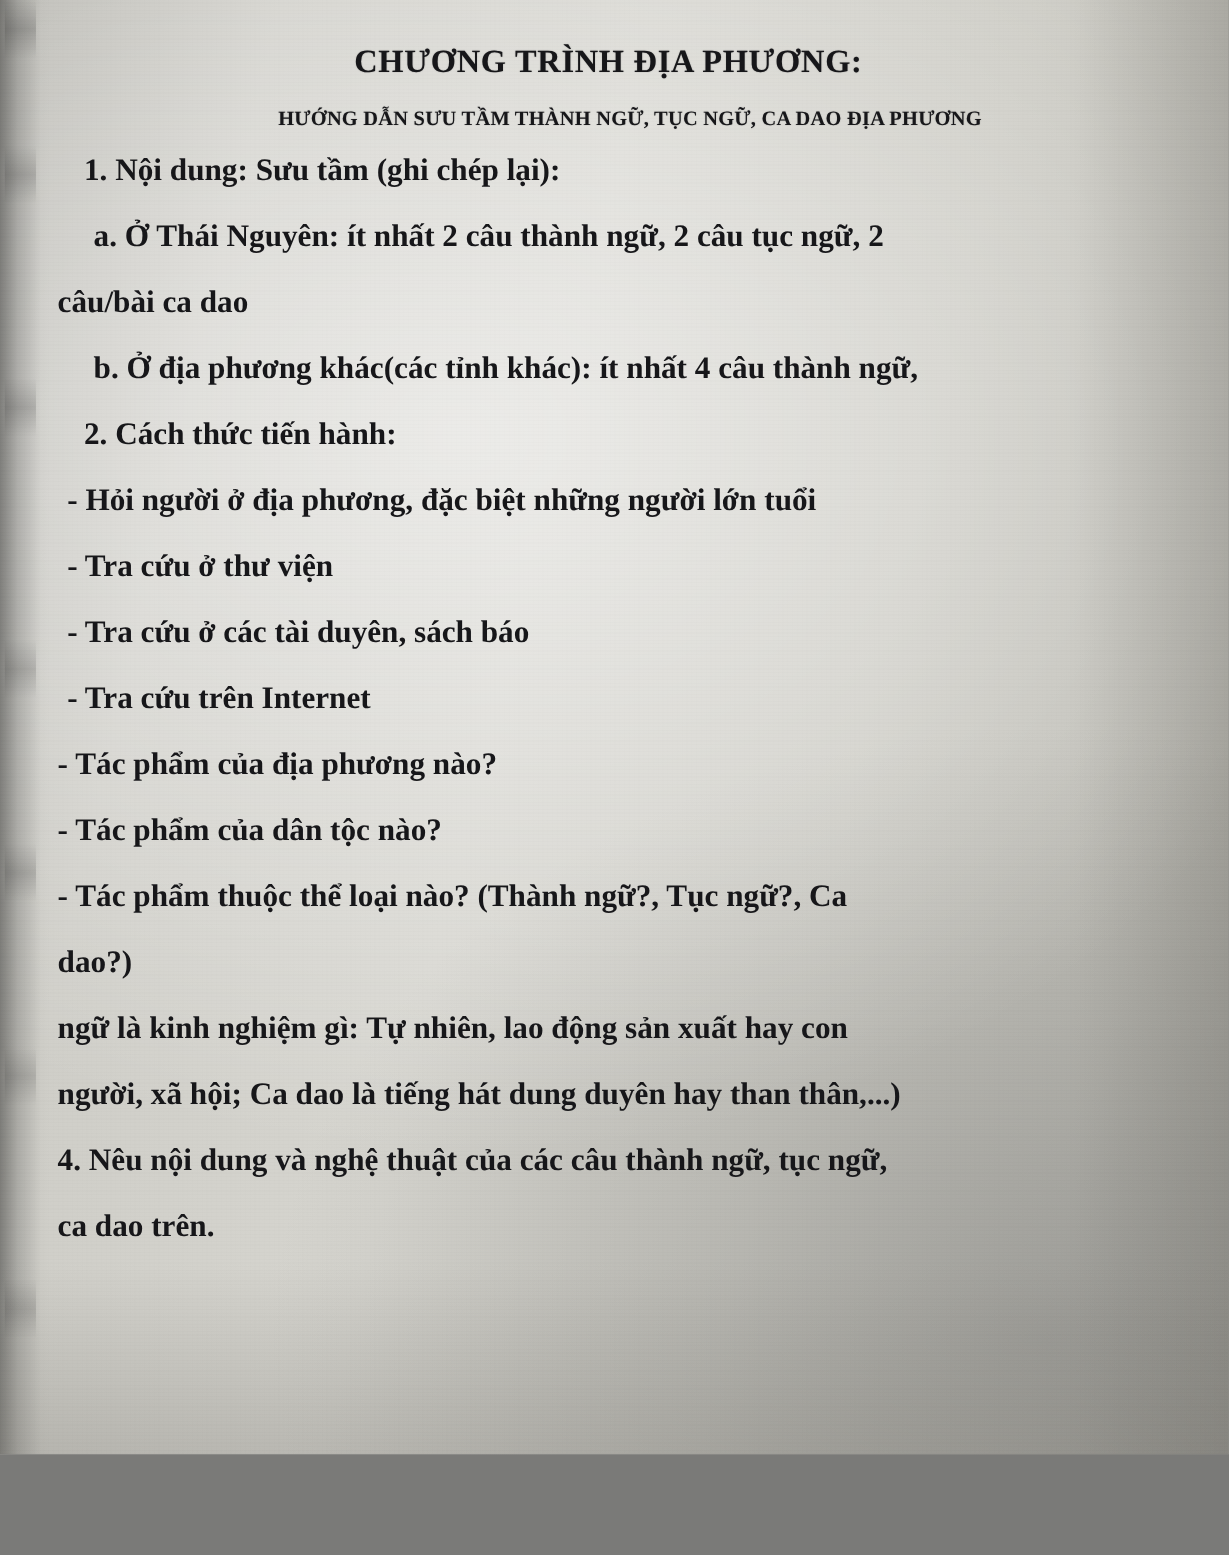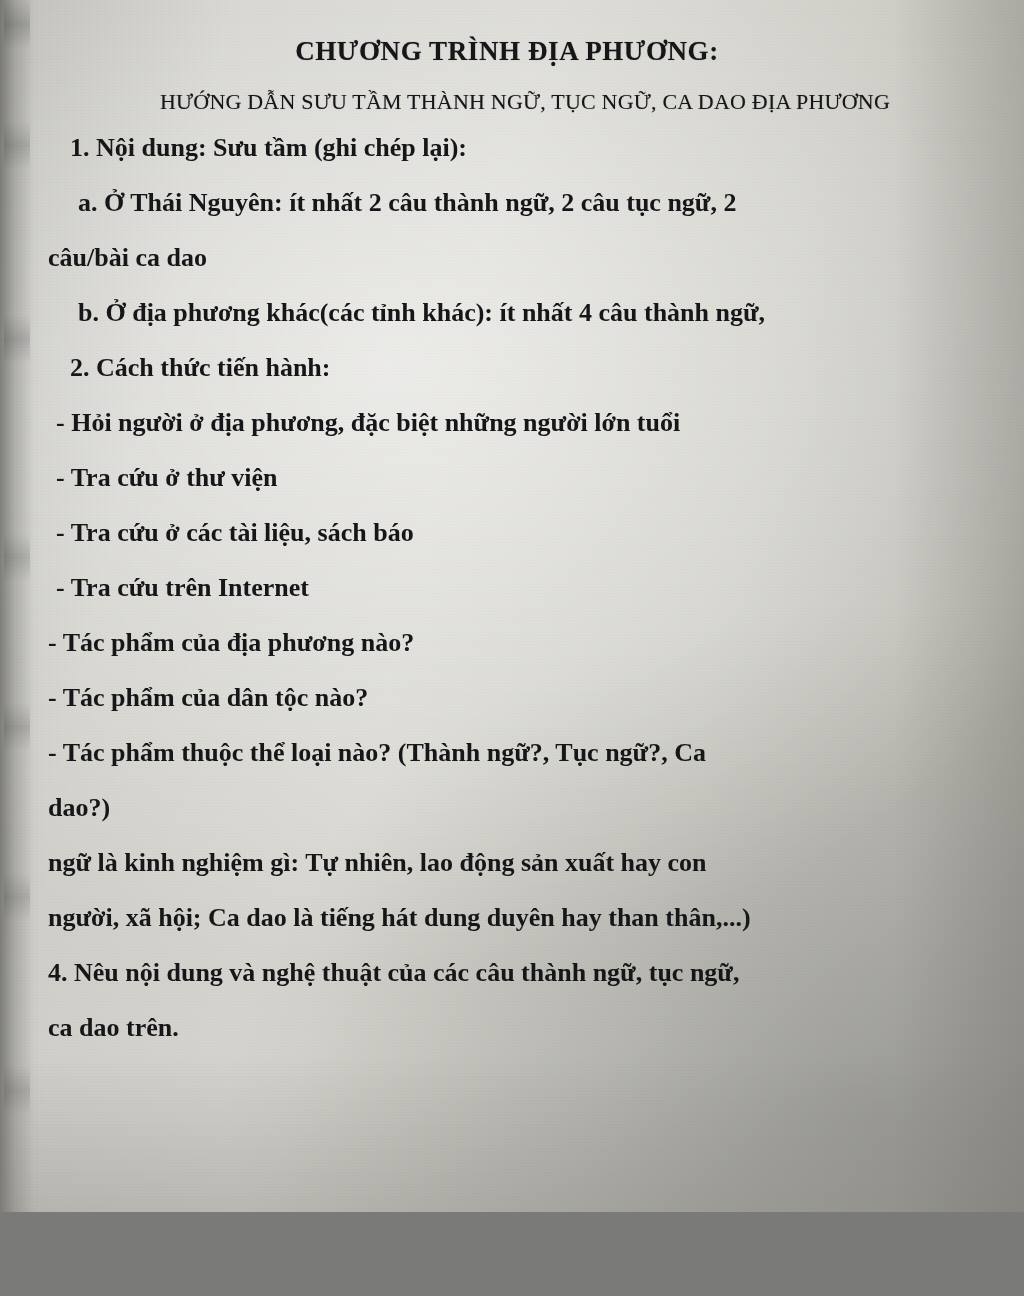--- a/index.html
+++ b/index.html
@@ -67,22 +67,22 @@
     text-align: center;
     font-weight: bold;
     font-size: 27px;
     letter-spacing: 0.6px;
     margin: 8px 0 0 0;
     padding-right: 28px;
     text-shadow: 0 0 1px rgba(0,0,0,0.35);
   }
   .subtitle {
     text-align: center;
-    font-weight: normal;
-    font-size: 22px;
+    font-weight: bold;
+    font-size: 17px;
     letter-spacing: 0.2px;
     margin: 22px 0 0 0;
     padding-left: 18px;
     padding-right: 10px;
     text-shadow: 0 0 1px rgba(0,0,0,0.3);
   }
 
   .body-block {
     margin-top: 18px;
   }
@@ -135,21 +135,21 @@
       </p>
       <p class="para">
         <span class="ln indent-2">b. Ở  địa phương khác(các tỉnh khác): ít nhất 4 câu thành ngữ,</span>
       </p>
       <p class="para">
         <span class="ln indent-1">2. Cách thức tiến hành:</span>
       </p>
       <p class="para">
         <span class="ln indent-0">- Hỏi người ở địa phương, đặc biệt những người lớn tuổi</span>
         <span class="ln indent-0">- Tra cứu ở thư viện</span>
-        <span class="ln indent-0">- Tra cứu ở các tài liệu, sách báo</span>
+        <span class="ln indent-0">- Tra cứu ở các tài duyên, sách báo</span>
         <span class="ln indent-0">- Tra cứu trên Internet</span>
       </p>
       <p class="para">
         <span class="ln flat">- Tác phẩm của địa phương nào?</span>
         <span class="ln flat">- Tác phẩm của dân tộc nào?</span>
         <span class="ln flat">- Tác phẩm thuộc thể loại nào? (Thành ngữ?, Tục ngữ?, Ca</span>
         <span class="ln flat">dao?)</span>
         <span class="ln flat">ngữ là kinh nghiệm gì: Tự nhiên, lao động sản xuất hay con</span>
         <span class="ln flat">người, xã hội; Ca dao là tiếng hát dung duyên hay than thân,...)</span>
       </p>

